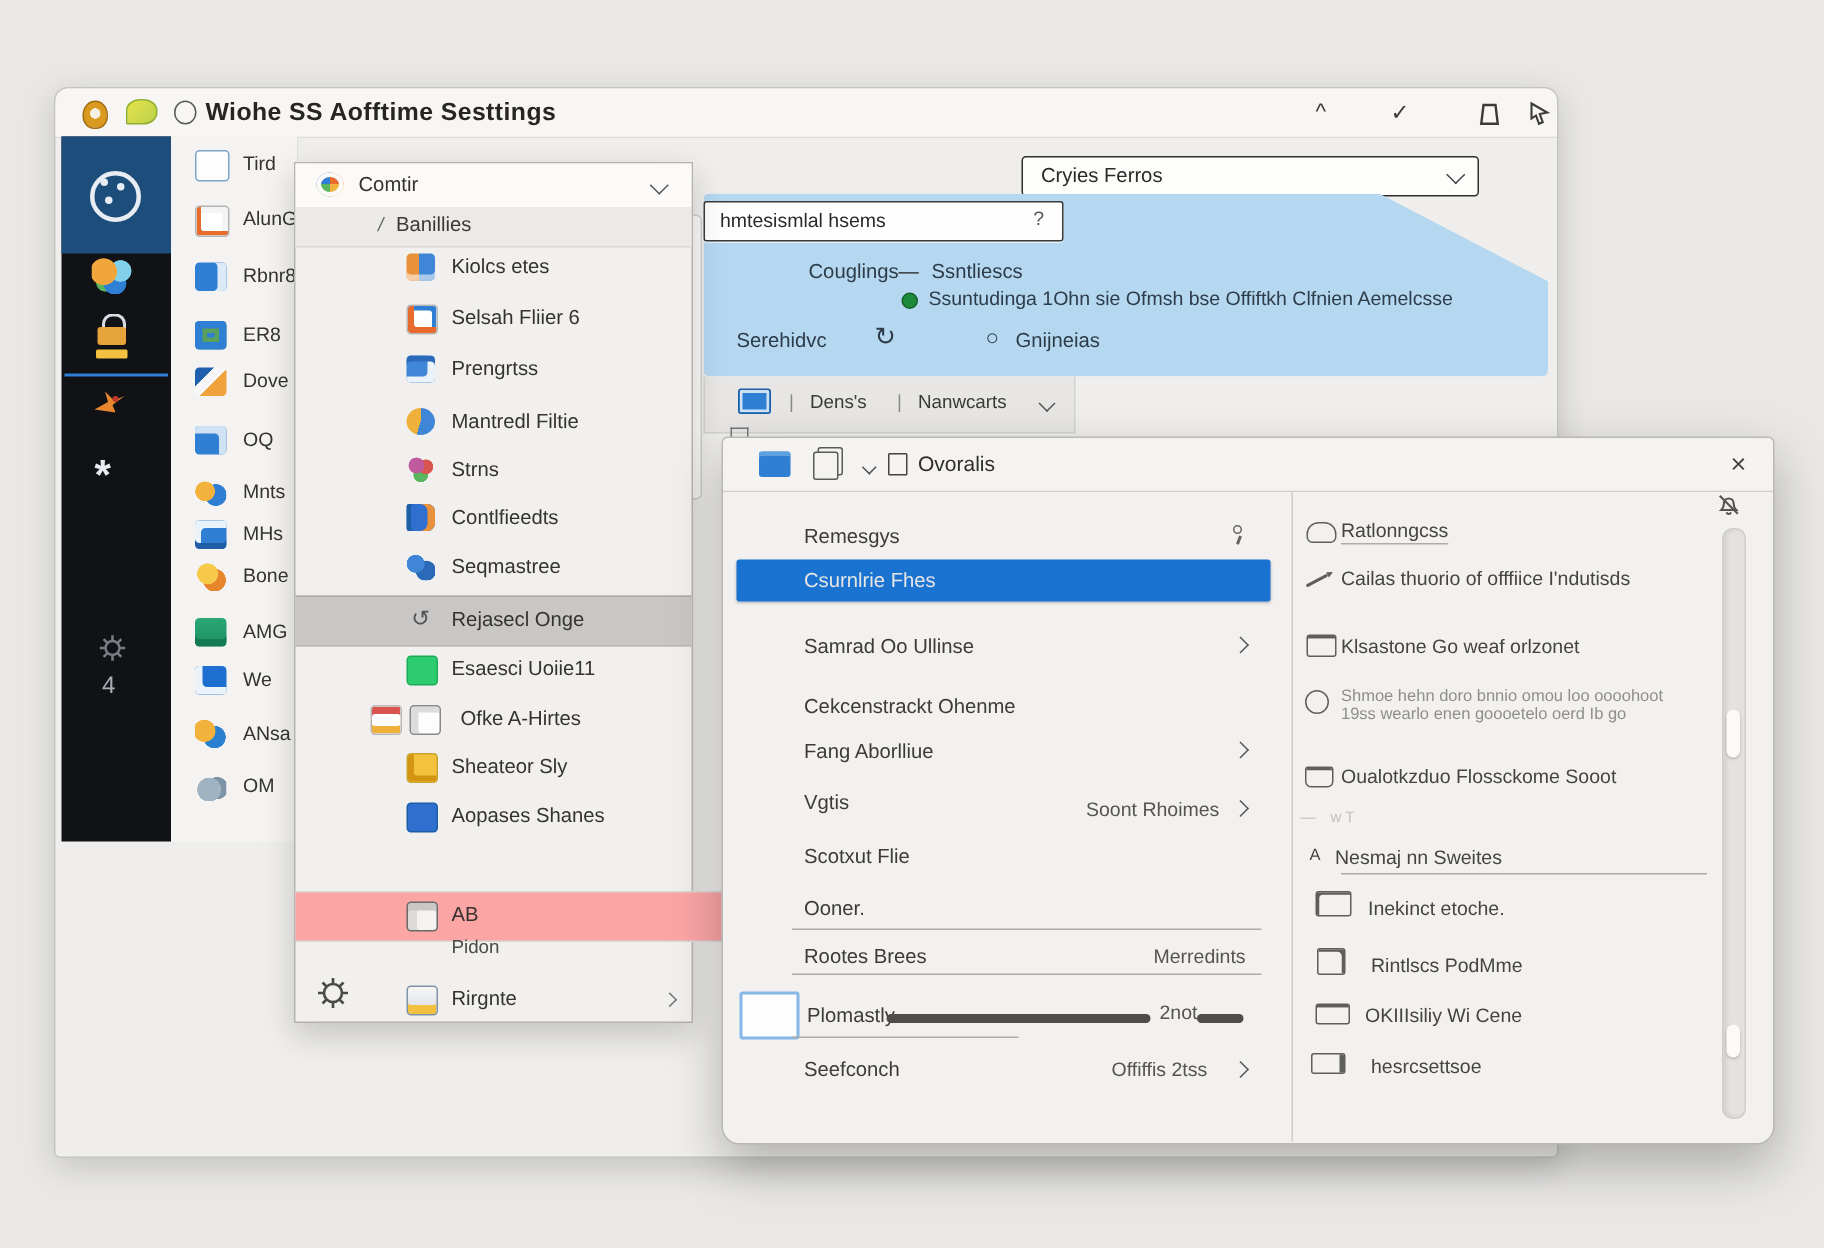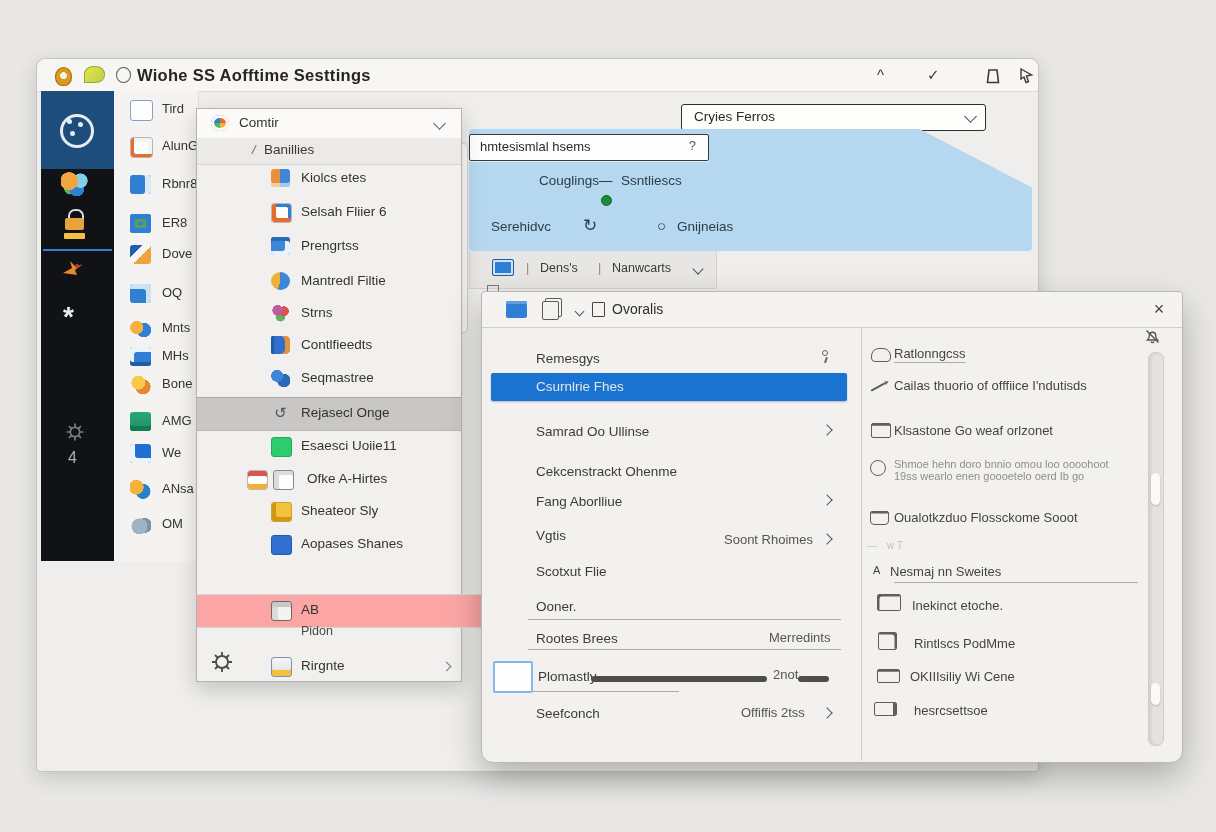--- a/index.html
+++ b/index.html
@@ -270,20 +270,21 @@
     <div class="abs combo">
       <span class="abs combo-val">Cryies Ferros</span>
       <span class="abs combo-chev"></span>
     </div>
 
     <div class="abs bluepanel">
       <span class="abs bp-lab" style="left:22px;top:44px;margin-left:48px;">Couglings</span>
       <span class="abs bp-lab" style="left:130px;top:44px;color:#2b2a28;">—</span>
       <span class="abs bp-lab" style="left:152px;top:44px;">Ssntliescs</span>
       <span class="abs bp-green" style="left:132px;top:66px;"></span>
+      <span class="abs bp-lab" style="left:150px;top:62px;font-size:13px;">Ssuntudinga 1Ohn sie Ofmsh bse Offiftkh Clfnien Aemelcsse</span>
       <span class="abs bp-lab" style="left:22px;top:90px;">Serehidvc</span>
       <span class="abs" style="left:114px;top:86px;font-size:17px;color:#2d3c49;">↻</span>
       <span class="abs" style="left:188px;top:88px;font-size:15px;color:#2d3c49;">○</span>
       <span class="abs bp-lab" style="left:208px;top:90px;">Gnijneias</span>
     </div>
 
     <div class="abs searchbox">
       <span class="abs search-val">hmtesismlal hsems</span>
       <span class="abs search-help">?</span>
     </div>

